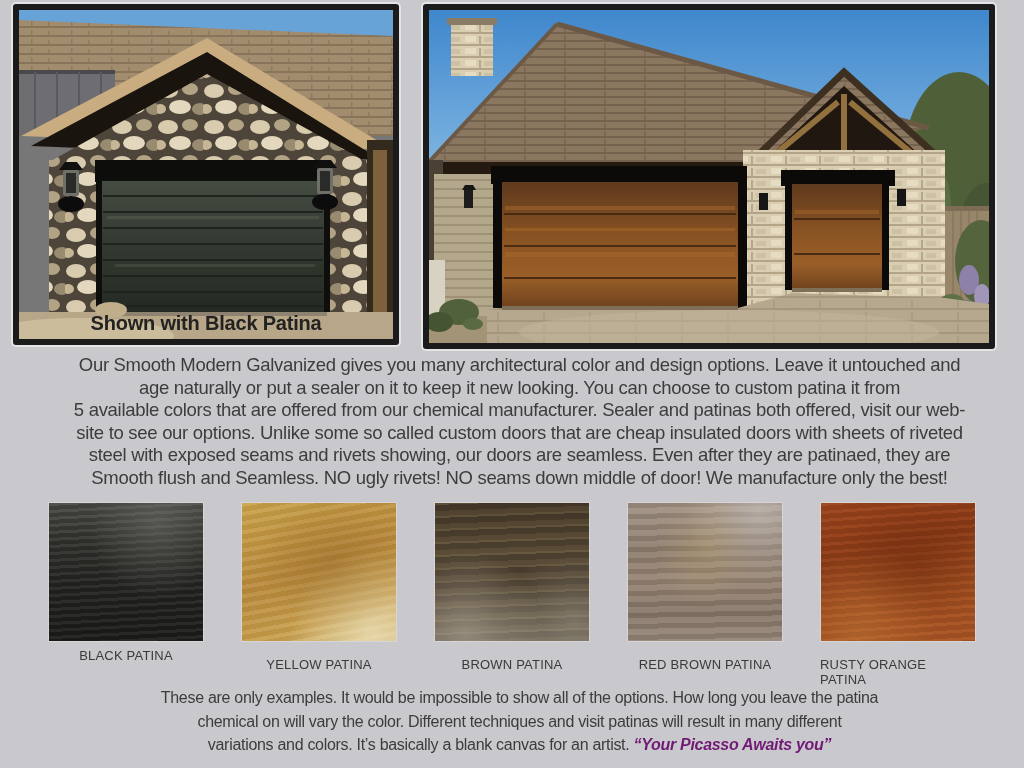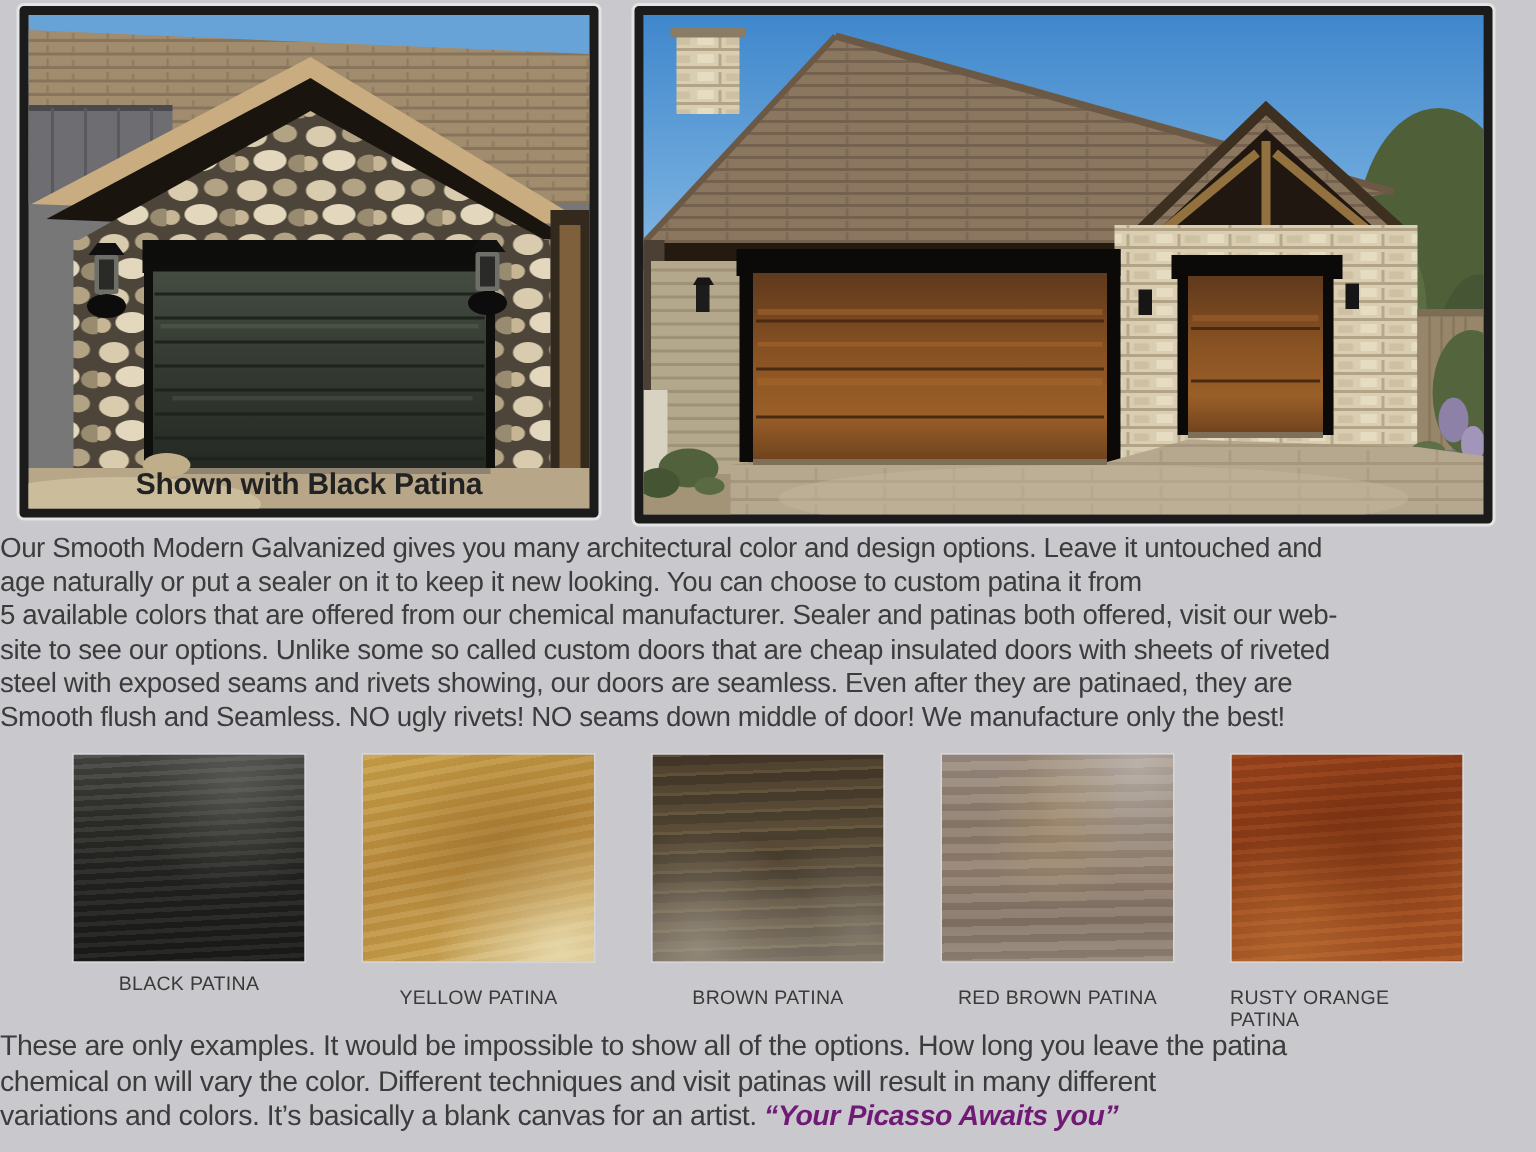--- a/index.html
+++ b/index.html
@@ -9,23 +9,23 @@
   
   .photo-frame{position:absolute;border:6px solid #1b1b1b;border-radius:3px;
     box-shadow:0 0 0 2px #e4e4e6;background:#777;}
   #photo-left{left:13px;top:4px;width:374px;height:329px;}
   #photo-right{left:423px;top:4px;width:560px;height:333px;}
   .photo-frame svg{position:absolute;left:0;top:0;display:block;}
   .photo-caption{position:absolute;left:0;right:0;bottom:4px;text-align:center;
     font-size:20px;font-weight:bold;color:#222;letter-spacing:-0.2px;}
 
   
-  .para{position:absolute;left:0;right:0;text-align:left;color:#3c3c3c;}
+  .para{position:absolute;left:15px;right:0;text-align:center;color:#3c3c3c;}
   #intro-para{top:354px;font-size:18.5px;line-height:22.5px;letter-spacing:-0.3px;}
-  #closing-para{top:686px;font-size:19px;line-height:23.5px;letter-spacing:-0.3px;}
+  #closing-para{top:686px;font-size:16px;line-height:23.5px;letter-spacing:-0.3px;}
   #closing-para .quote{font-weight:bold;font-style:italic;color:#701a75;}
 
   
   #swatch-row{position:absolute;left:48px;top:502px;display:flex;gap:37px;}
   .swatch{width:156px;display:flex;flex-direction:column;align-items:center;}
   .swatch-img{width:156px;height:140px;border:1px solid #d6d6d8;box-sizing:border-box;}
   .swatch-label{margin-top:15px;font-size:13px;color:#3a3a3a;letter-spacing:0.2px;}
   .swatch:first-child .swatch-label{margin-top:6px;}
 
   .sw-black{background:

